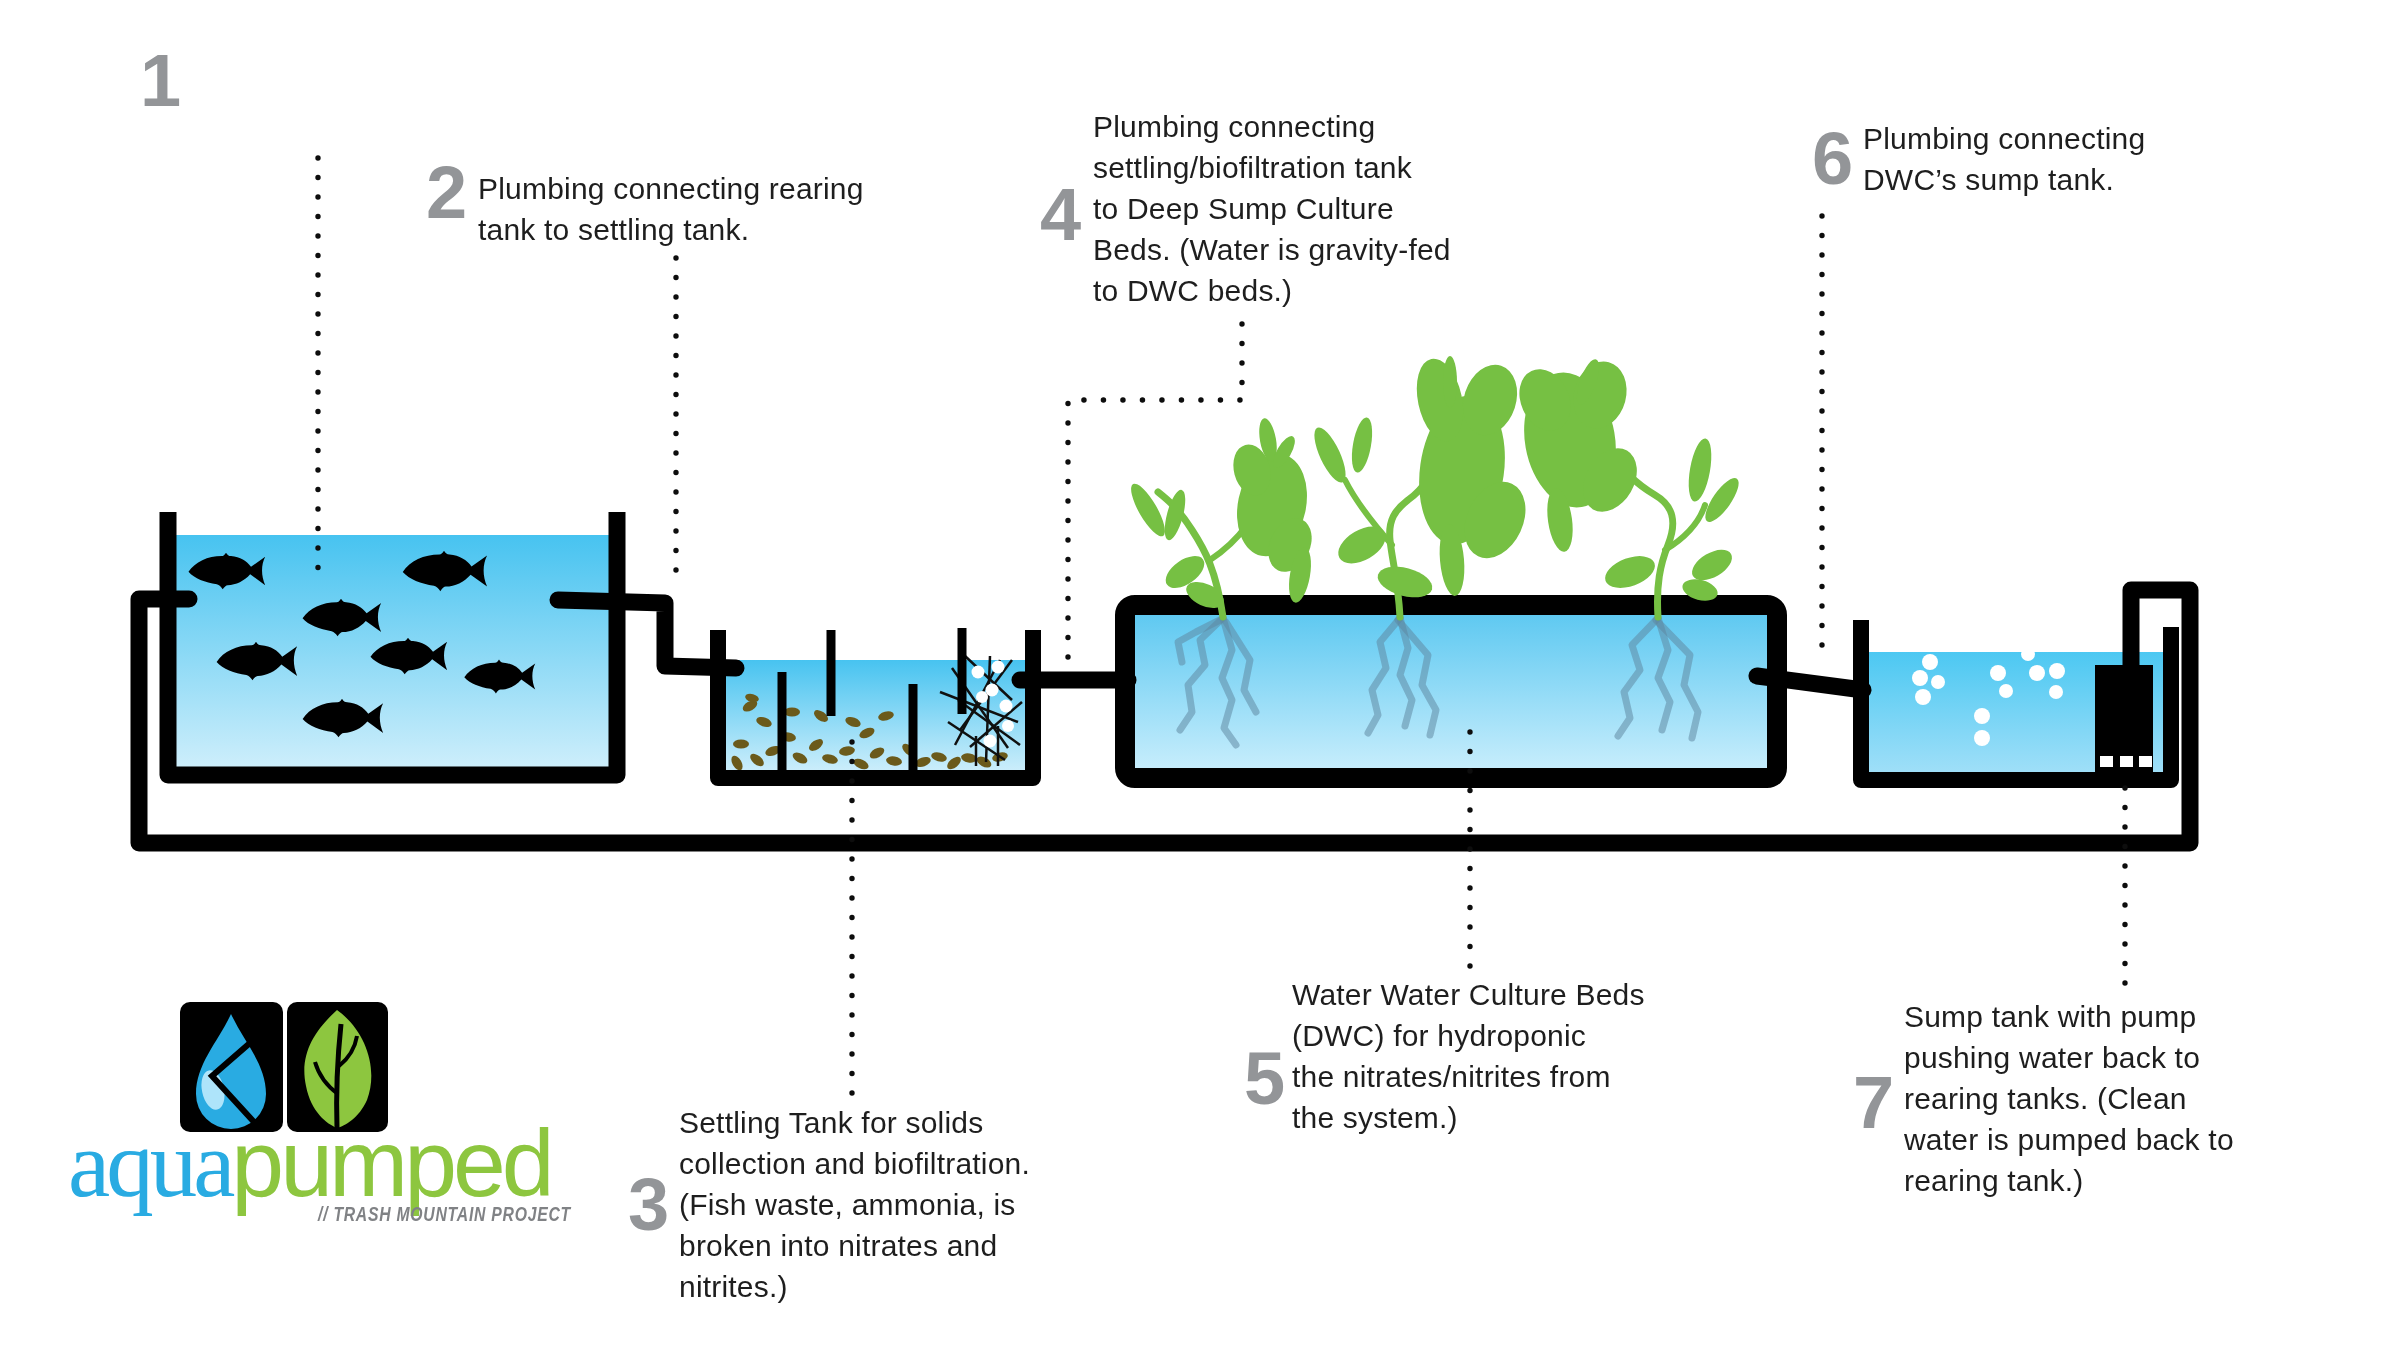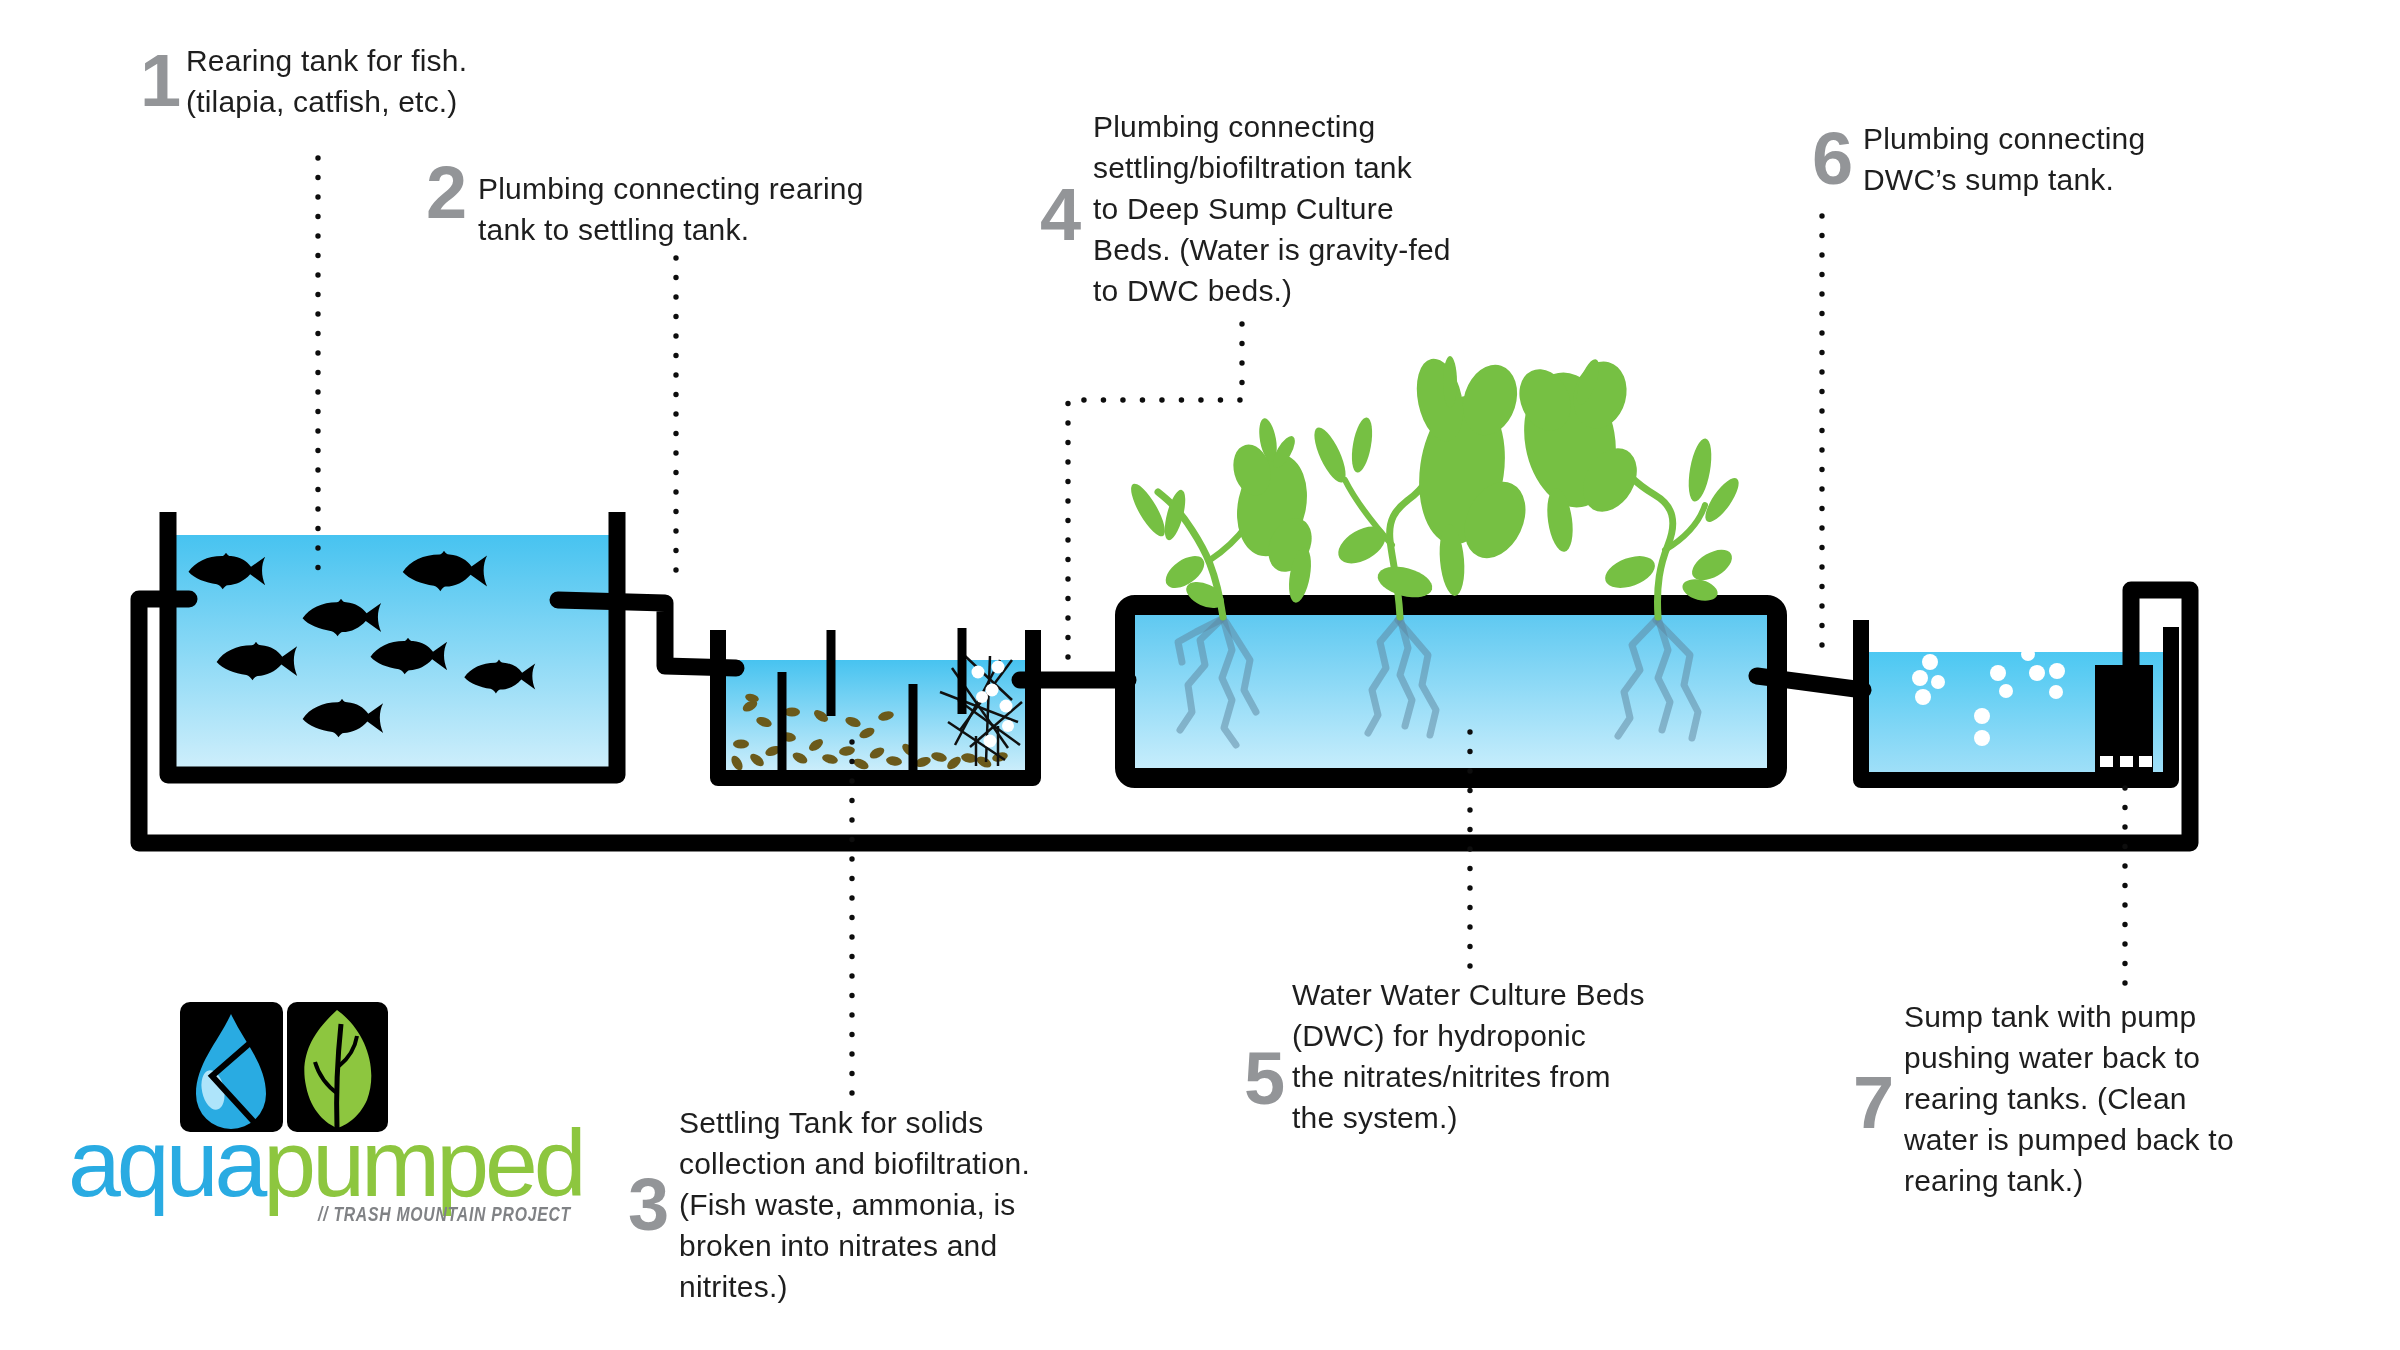--- a/index.html
+++ b/index.html
@@ -12,21 +12,21 @@
   .ann-num{position:absolute;font-size:74px;font-weight:bold;line-height:1;
            color:var(--number_gray,#939598);}
   .ann-text{position:absolute;font-size:30px;line-height:41px;letter-spacing:.2px;
             color:var(--text_ink,#1e1e1e);}
   .ann-line{white-space:nowrap;}
 
   
   .logo-sq{position:absolute;width:103px;height:130px;background:#000;border-radius:10px;}
   .brand{position:absolute;left:68px;top:1116px;font-size:95px;letter-spacing:-4px;
          line-height:1;white-space:nowrap;}
-  .brand .aqua{color:var(--logo_blue,#29abe2);}
+  .brand .aqua{color:var(--logo_blue,#29abe2);font-family:Liberation Serif, serif;}
   .brand .ponics{color:var(--logo_green,#8dc63f);}
   .tagline{position:absolute;left:318px;top:1202px;font-size:21px;font-weight:bold;
            font-style:italic;letter-spacing:1px;color:var(--tagline_gray,#808285);
            transform:scaleX(.75);transform-origin:left top;white-space:nowrap;}
 
   
   .ink{stroke:#000;fill:none;}
   .plant{fill:var(--plant_green,#76c043);}
   .plant-stem{stroke:var(--plant_green,#76c043);fill:none;}
   .root{stroke:var(--root_blue,#5d87a0);fill:none;opacity:.52;}
@@ -246,24 +246,20 @@
     <path class="dotline" d="M676,258 L676,588"></path>
     <path class="dotline" d="M852,742 L852,1094"></path>
     <path class="dotline" d="M1242,324 L1242,400 L1068,400 L1068,662"></path>
     <path class="dotline" d="M1470,732 L1470,966"></path>
     <path class="dotline" d="M1822,216 L1822,660"></path>
     <path class="dotline" d="M2125,788 L2125,990"></path>
   </g>
 </svg>
 
 <div class="ann-num" style="left:140px;top:44px">1</div>
-<div class="ann-text" style="left:186px;top:40px">
-      <div class="ann-line">Rearing tank for fish.</div>
-      <div class="ann-line">(tilapia, catfish, etc.)</div>
-    </div>
 
 <div class="ann-num" style="left:426px;top:156px">2</div>
 <div class="ann-text" style="left:478px;top:168px">
       <div class="ann-line">Plumbing connecting rearing</div>
       <div class="ann-line">tank to settling tank.</div>
     </div>
 
 <div class="ann-num" style="left:628px;top:1168px">3</div>
 <div class="ann-text" style="left:679px;top:1102px">
       <div class="ann-line">Settling Tank for solids</div>

